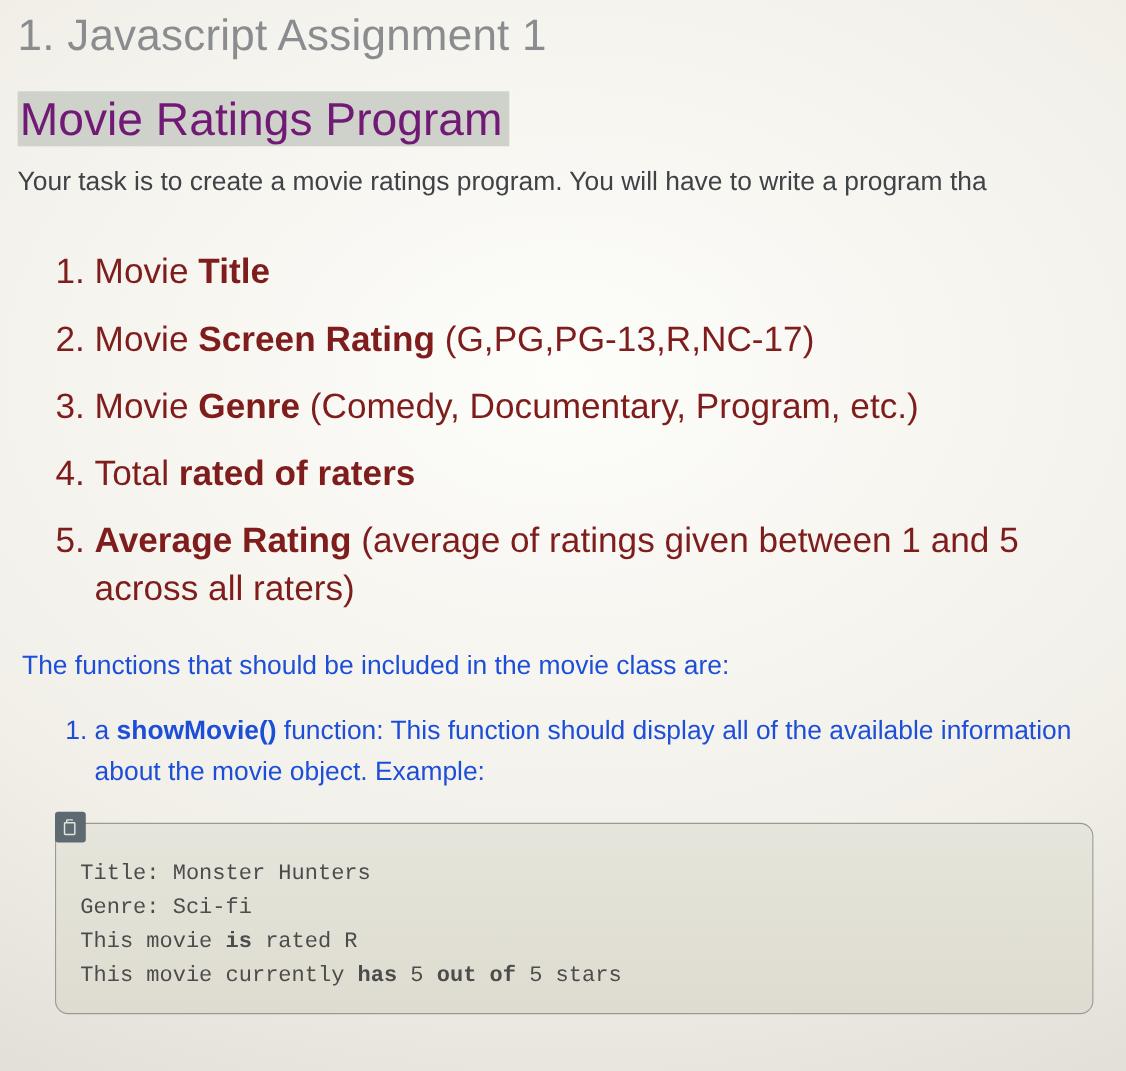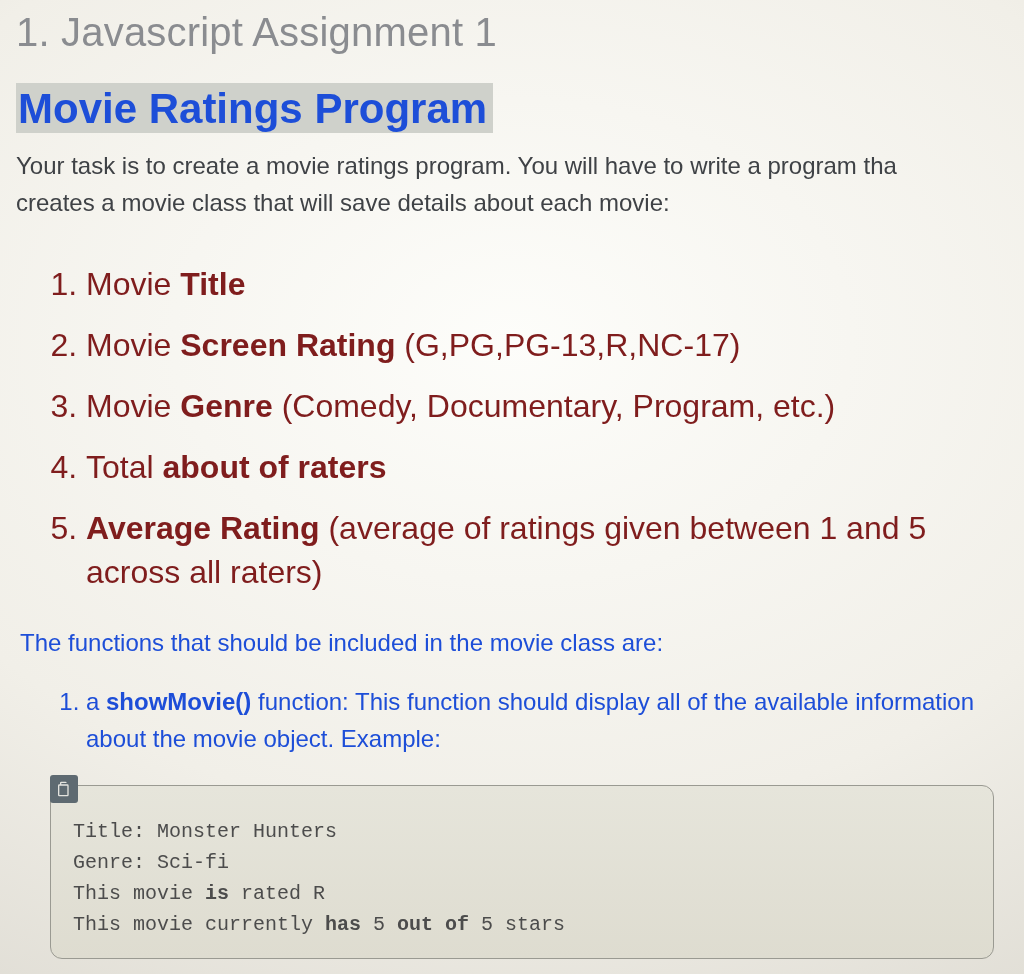--- a/index.html
+++ b/index.html
@@ -23,22 +23,22 @@
     font-size: 40px;
     font-weight: 400;
     color: #8a8c90;
     margin: 0 0 28px 0;
     letter-spacing: 0.2px;
   }
 
   .h2 {
     display: inline-block;
     font-size: 42px;
-    font-weight: 700;
-    color: #1d4ed8;
+    font-weight: 400;
+    color: #701a75;
     margin: 0 16px 14px 0;
     background: #cfd1cb;
     padding: 2px 6px 0 2px;
     line-height: 1.15;
   }
 
   .intro {
     font-size: 24px;
     line-height: 1.55;
     color: #3f4246;
@@ -114,28 +114,27 @@
 <body>
 
 
 
 <h1 class="h1">1. Javascript Assignment 1</h1>
 
 <h2 class="h2">Movie Ratings Program</h2>
 
 <p class="intro">
   <span>Your task is to create a movie ratings program. You will have to write a program tha</span><br>
-  <span>creates a movie class that will save details about each movie:</span>
 </p>
 
 <ol class="props">
   <li><span>Movie </span><strong>Title</strong><span></span></li>
   <li><span>Movie </span><strong>Screen Rating</strong><span> (G,PG,PG-13,R,NC-17)</span></li>
   <li><span>Movie </span><strong>Genre</strong><span> (Comedy, Documentary, Program, etc.)</span></li>
-  <li><span>Total </span><strong>about of raters</strong><span></span></li>
+  <li><span>Total </span><strong>rated of raters</strong><span></span></li>
   <li><span></span><strong>Average Rating</strong><span> (average of ratings given between 1 and 5 across all raters)</span></li>
 </ol>
 
 <p class="mid">The functions that should be included in the movie class are:</p>
 
 <ol class="funcs">
   <li><span>a </span><strong>showMovie()</strong><span> function: This function should display all of the available information about the movie object. Example:</span></li>
 </ol>
 
 <div class="codebox-wrap">

